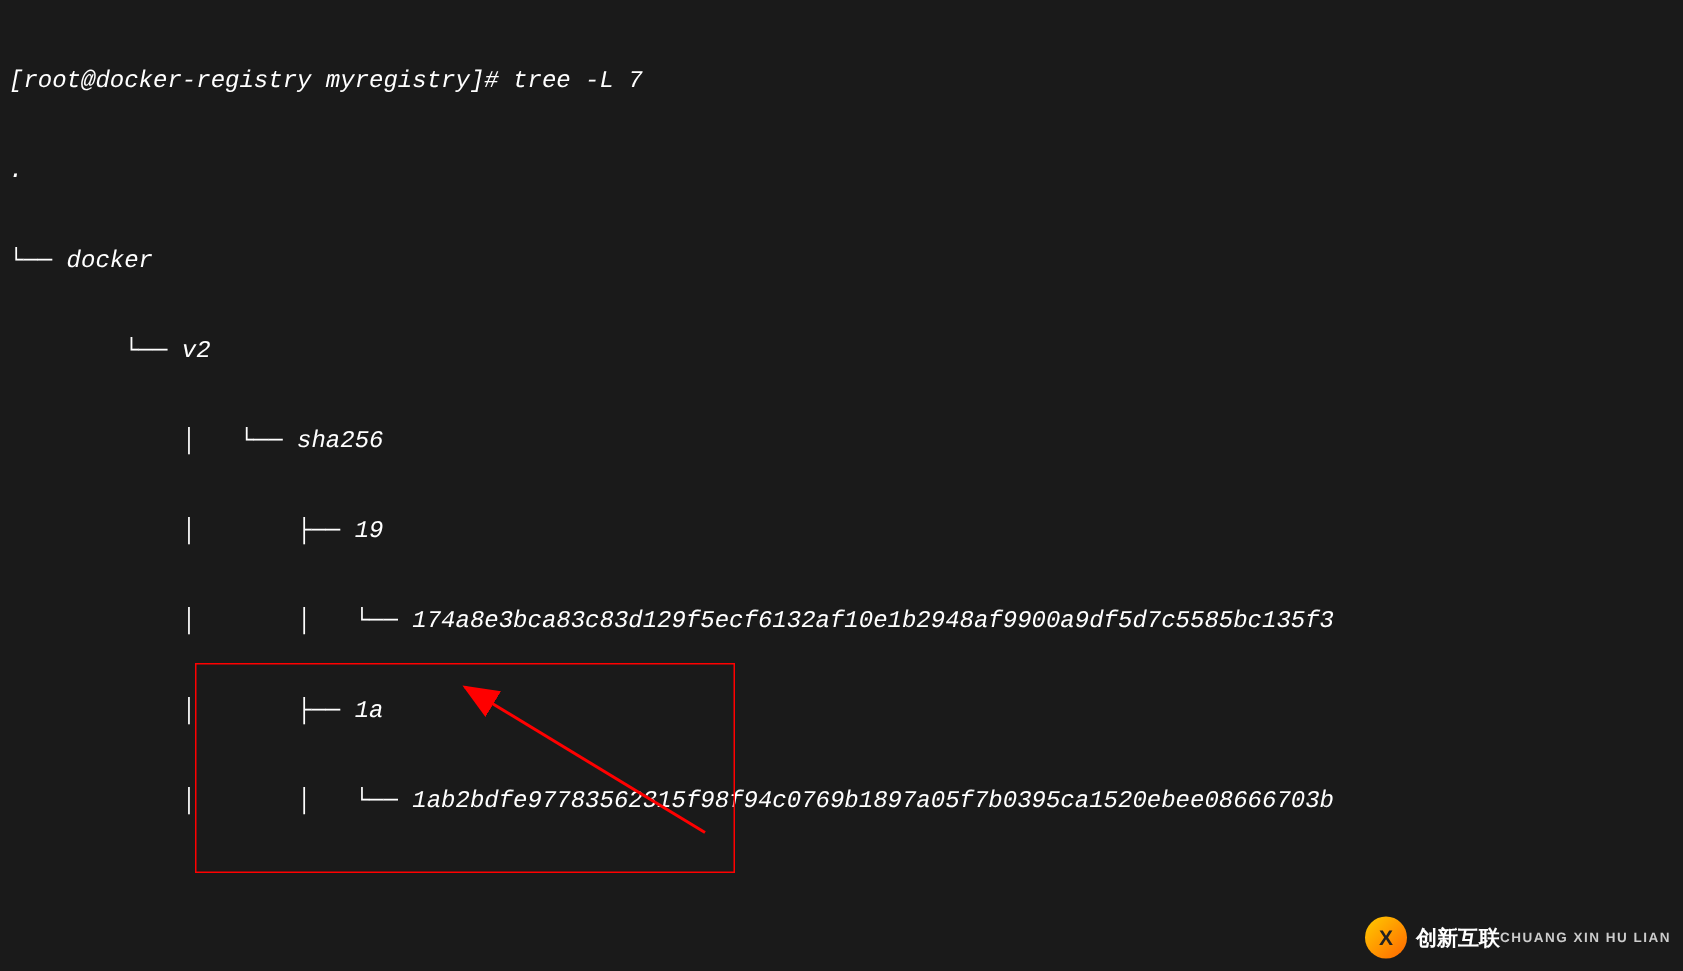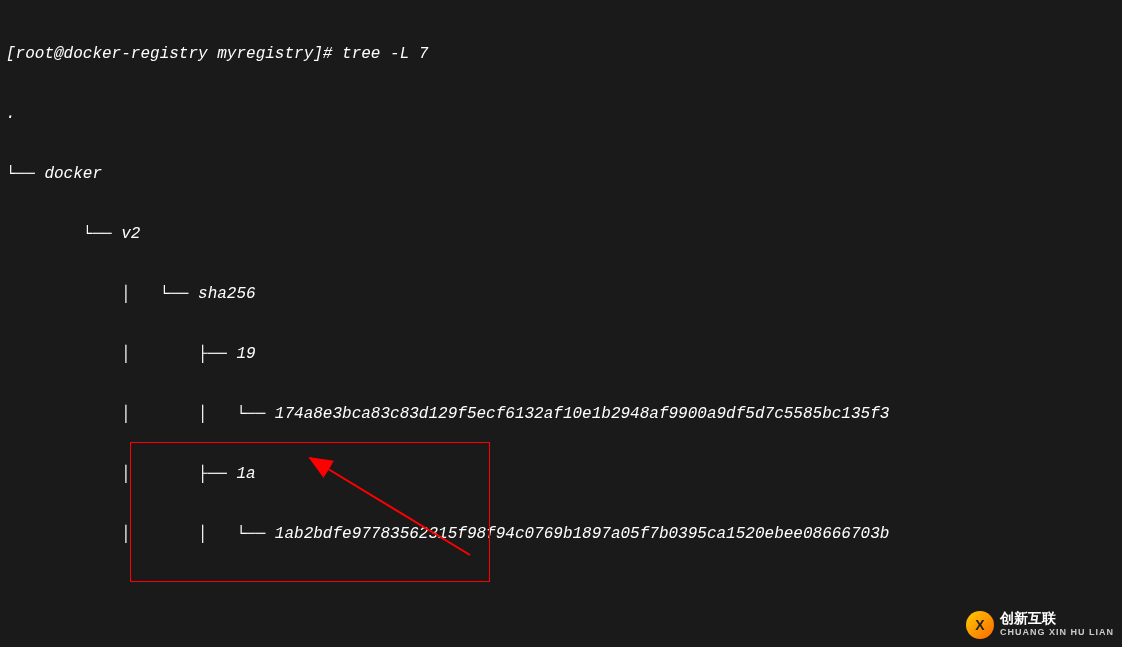--- a/index.html
+++ b/index.html
@@ -29,21 +29,21 @@
     font-weight:bold;
     gap:6px;
     pointer-events:none;
   }
   .logo-icon {
     width:28px; height:28px; border-radius:50%;
     background:linear-gradient(135deg,#ffcc00,#ff6600);
     display:flex; align-items:center; justify-content:center;
     color:#222; font-size:14px;
   }
-  .logo-text { display:flex; flex-direction:column; line-height:14px; }
+  .logo-text { display:flex; flex-direction:row; line-height:14px; }
   .logo-sub { font-size:9px; color:#ccc; letter-spacing:1px; }
 </style>
 </head>
 <body>
 
 <div class="term">
   <div class="line"><span>[root@docker-registry myregistry]# tree -L 7</span></div>
   <div class="line"><span>.</span></div>
   <div class="line"><span>└── docker</span></div>
   <div class="line"><span>        └── v2</span></div>

